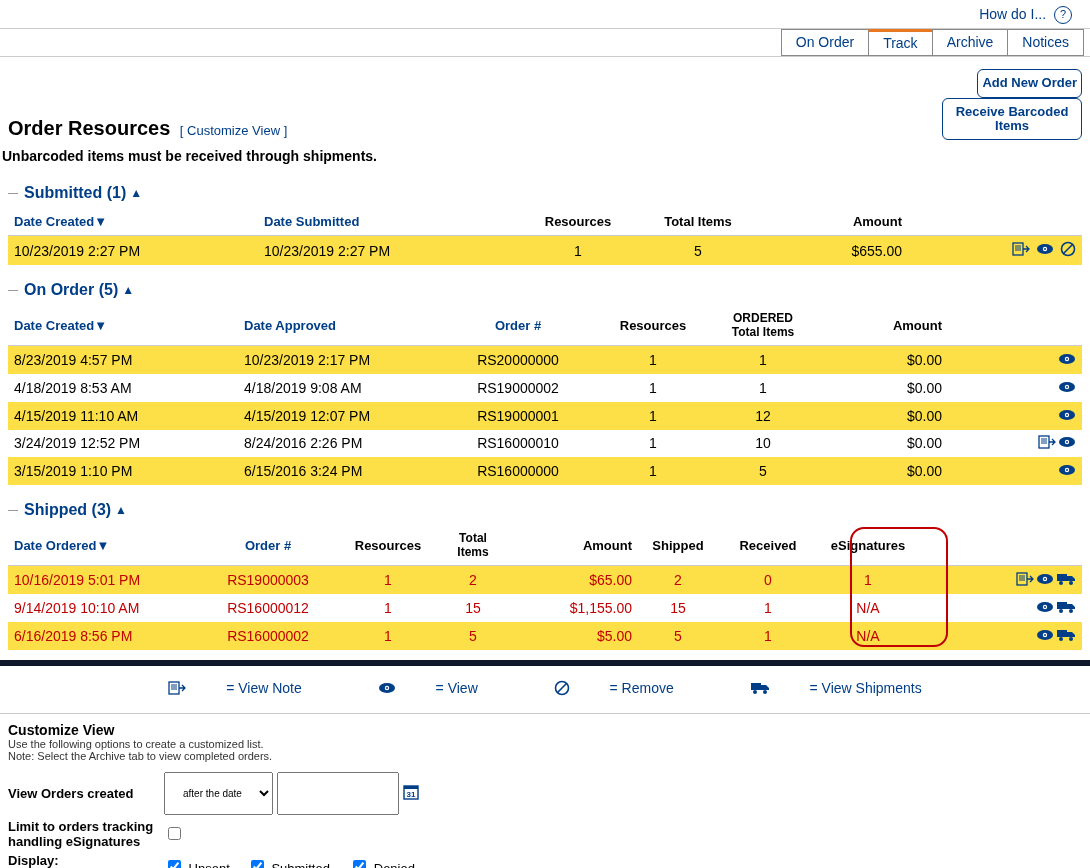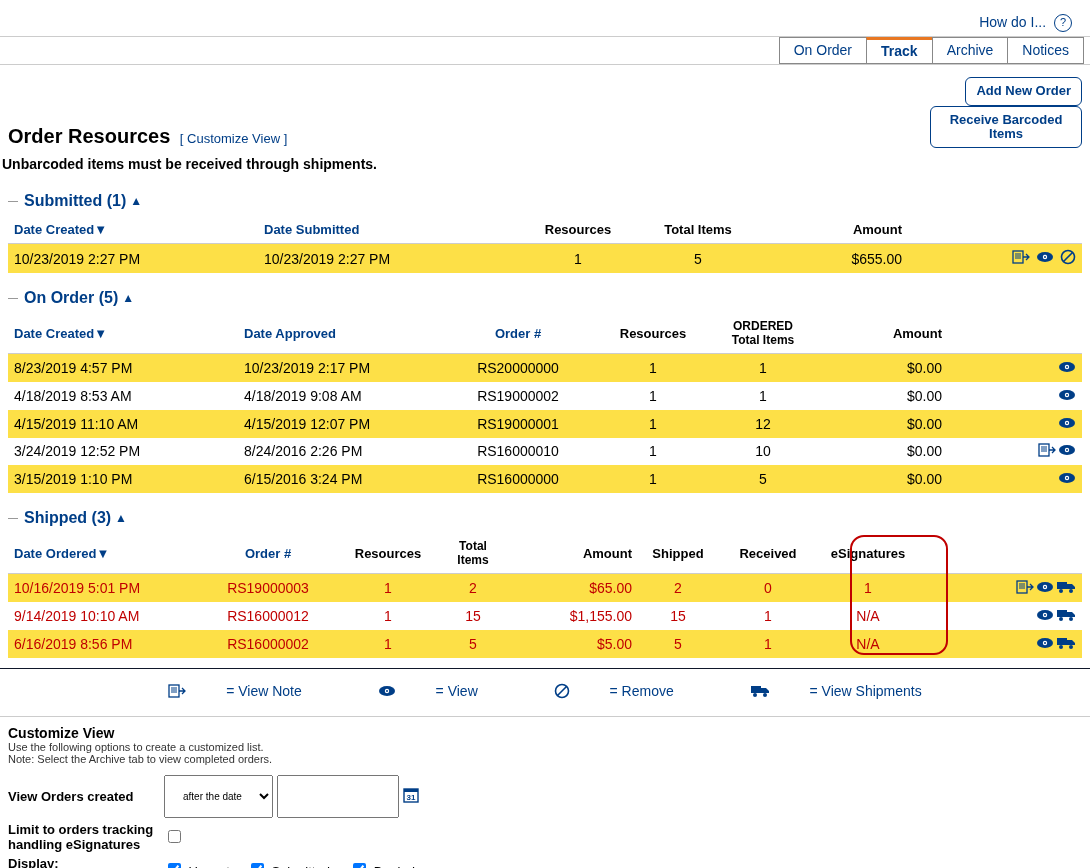--- a/index.html
+++ b/index.html
@@ -1,43 +1,43 @@
 <!DOCTYPE html>
 <html><head>
 <meta charset="utf-8">
 <style>
 html,body{margin:0;padding:0;font-family:Arial,Helvetica,sans-serif;font-size:13px;color:#000;background:#fff}
 .wrap{width:1090px;margin:0 auto}
 a{color:#003e87;text-decoration:none}
-.help{text-align:right;padding:14px 18px 4px 0;color:#003e87;font-size:14px}
+.help{text-align:right;padding:6px 18px 4px 0;color:#003e87;font-size:14px}
 .help .q{display:inline-block;width:16px;height:16px;border:1.5px solid #003e87;border-radius:50%;text-align:center;line-height:14px;font-size:11px;margin-left:4px;vertical-align:middle}
 .tabbar{display:flex;justify-content:flex-end;border-top:1px solid #ccc;border-bottom:1px solid #ccc;padding-right:6px}
 .tab{border:1px solid #888;padding:4px 14px;margin-left:-1px;color:#003e87;font-size:14px;background:#fff;cursor:pointer}
-.tab.active{border-top:3px solid #e87722;font-weight:bold;color:#003e87;padding-top:3px}
+.tab.active{border-top:3px solid #e87722;font-weight:normal;color:#003e87;padding-top:3px}
 .titlebar{display:flex;align-items:flex-end;padding:12px 8px 0 8px}
 h1{font-size:20px;margin:0;font-weight:bold}
 .cust-link{color:#003e87;font-size:13px;font-weight:normal;margin-left:4px}
 .right-btns{margin-left:auto;text-align:right}
-.btn{display:inline-block;border:1.5px solid #003e87;border-radius:6px;color:#003e87;font-weight:bold;padding:6px 10px;font-size:13px;text-align:center;line-height:1.1;cursor:pointer;background:#fff}
+.btn{display:inline-block;border:1.5px solid #003e87;border-radius:6px;color:#003e87;font-weight:bold;padding:6px 4px;font-size:13px;text-align:center;line-height:1.1;cursor:pointer;background:#fff}
 .note{padding:8px 8px 14px 2px;font-weight:bold;font-size:14px}
 .section-hd{font-size:16px;font-weight:bold;color:#003e87;padding:6px 8px;display:flex;align-items:center}
 .section-hd .dash{border-top:1px solid #999;width:10px;height:0;margin-right:6px}
 .section-hd .tri{color:#003e87;font-size:12px;margin-left:4px}
 table{border-collapse:collapse;width:1074px;margin:0 8px 10px 8px;table-layout:fixed}
 th{font-weight:bold;font-size:13px;padding:6px 6px;border-bottom:1px solid #ccc;color:#000;text-align:left}
 th.link{color:#003e87;cursor:pointer}
 td{padding:5px 6px;font-size:14px}
 tr.odd{background:#fde047}
 .num{text-align:right}
 .ctr{text-align:center}
 .actions{text-align:right;white-space:nowrap}
 .actions .ic{margin-left:2px}
 .ic{display:inline-block;vertical-align:middle}
 .red td{color:#c00000}
-.legend{text-align:center;padding:14px 0;color:#003e87;font-size:14px;border-top:1px solid #0f172a;margin-top:6px;border-bottom:1px solid #ccc}
+.legend{text-align:center;padding:14px 0;color:#003e87;font-size:14px;border-top:6px solid #0f172a;margin-top:6px;border-bottom:1px solid #ccc}
 .legend span{margin:0 18px}
 .cust{padding:8px 8px}
 .cust h3{margin:0;font-size:14px}
 .cust .sub{font-size:11px;color:#333;margin-bottom:10px}
 .row{display:flex;align-items:center;margin:4px 0}
 .row label.lbl{font-weight:bold;width:156px}
 select,input[type=text]{font-size:10px;padding:14px}
 input[type=text]{width:90px}
 .cal{color:#003e87;margin-left:4px}
 .chk{margin-right:4px}

